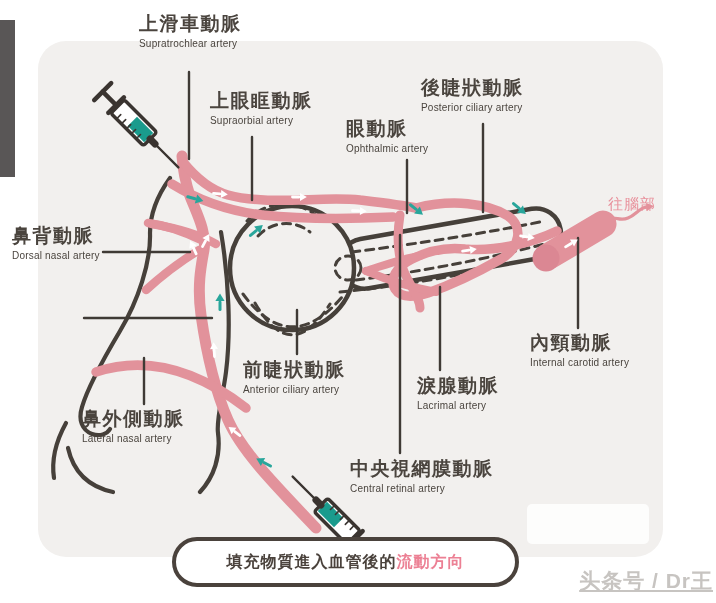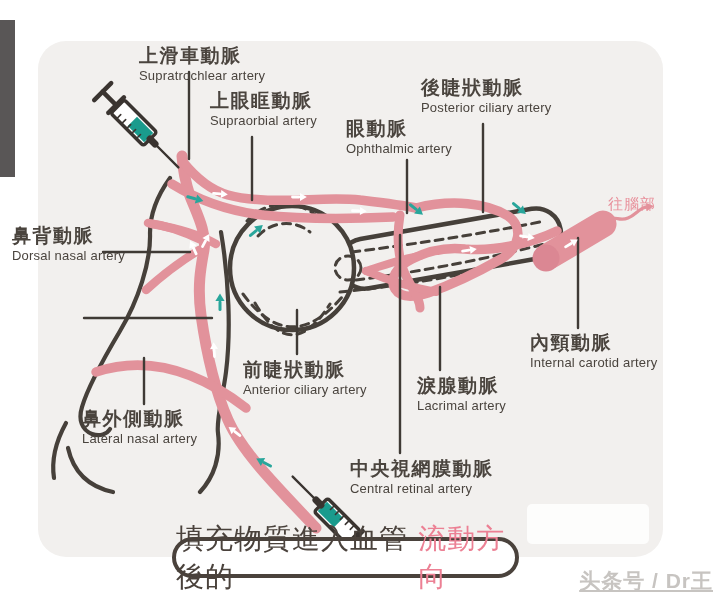--- a/index.html
+++ b/index.html
@@ -3,26 +3,26 @@
 <meta charset="utf-8">
 <style>
   html,body{margin:0;padding:0;background:#fff;}
   .stage{position:relative;width:716px;height:603px;background:#fff;overflow:hidden;
          font-family:"Liberation Sans",sans-serif;}
   .sidebar-bar{position:absolute;left:0;top:20px;width:15px;height:157px;background:#595656;}
   .canvas{position:absolute;left:38px;top:41px;width:625px;height:516px;background:#f2f0ee;border-radius:28px;}
   svg.art{position:absolute;left:0;top:0;width:716px;height:603px;}
   .lbl{position:absolute;color:#4a443e;white-space:nowrap;}
   .lbl .cjk{display:block;font-size:19px;font-weight:600;letter-spacing:1.5px;line-height:23px;}
-  .lbl .en{display:block;font-size:13px;line-height:18px;letter-spacing:.2px;}
+  .lbl .en{display:block;font-size:10px;line-height:18px;letter-spacing:.2px;}
   .lbl.pink{color:#e8919c;}
   .lbl.pink .cjk{font-size:15px;font-weight:400;letter-spacing:1px;line-height:18px;}
-  .caption-pill{position:absolute;left:172px;top:537px;width:347px;height:41px;box-sizing:border-box;
+  .caption-pill{position:absolute;left:172px;top:537px;width:347px;height:50px;box-sizing:border-box;
       background:#ffffff;border:4px solid #4a423c;border-radius:27px;display:flex;align-items:center;
-      justify-content:center;font-size:28px;font-weight:400;letter-spacing:1px;color:#4a423c;}
+      justify-content:center;font-size:16px;font-weight:700;letter-spacing:1px;color:#4a423c;}
   .caption-pill .hl{color:#ec8094;}
   .wm-blur{position:absolute;left:527px;top:504px;width:122px;height:40px;background:rgba(255,255,255,.82);border-radius:5px;}
   .watermark{position:absolute;right:3px;top:567px;font-size:21px;font-weight:600;color:#c7c4c1;
       letter-spacing:1px;text-shadow:1px 1px 0 #ffffff;text-decoration:underline;}
 </style>
 </head>
 <body>
 
 <div class="stage">
 
@@ -130,21 +130,21 @@
       <use href="#at" transform="translate(220,301) rotate(-90)"></use>
       <use href="#at" transform="translate(417,210) rotate(38)"></use>
       <use href="#at" transform="translate(520,209) rotate(40)"></use>
       <use href="#at" transform="translate(263,462) rotate(208)"></use>
     </g>
 
     <use href="#syr" transform="translate(143,132) rotate(45)"></use>
     <use href="#syr" transform="translate(328,512) rotate(225)"></use>
   </svg>
 
-  <div class="lbl" style="left:139px;top:44px">
+  <div class="lbl" style="left:139px;top:12px">
     <span class="cjk">上滑車動脈</span>
     <span class="en">Supratrochlear artery</span>
   </div>
   <div class="lbl" style="left:210px;top:89px">
     <span class="cjk">上眼眶動脈</span>
     <span class="en">Supraorbial artery</span>
   </div>
   <div class="lbl" style="left:346px;top:117px">
     <span class="cjk">眼動脈</span>
     <span class="en">Ophthalmic artery</span>

